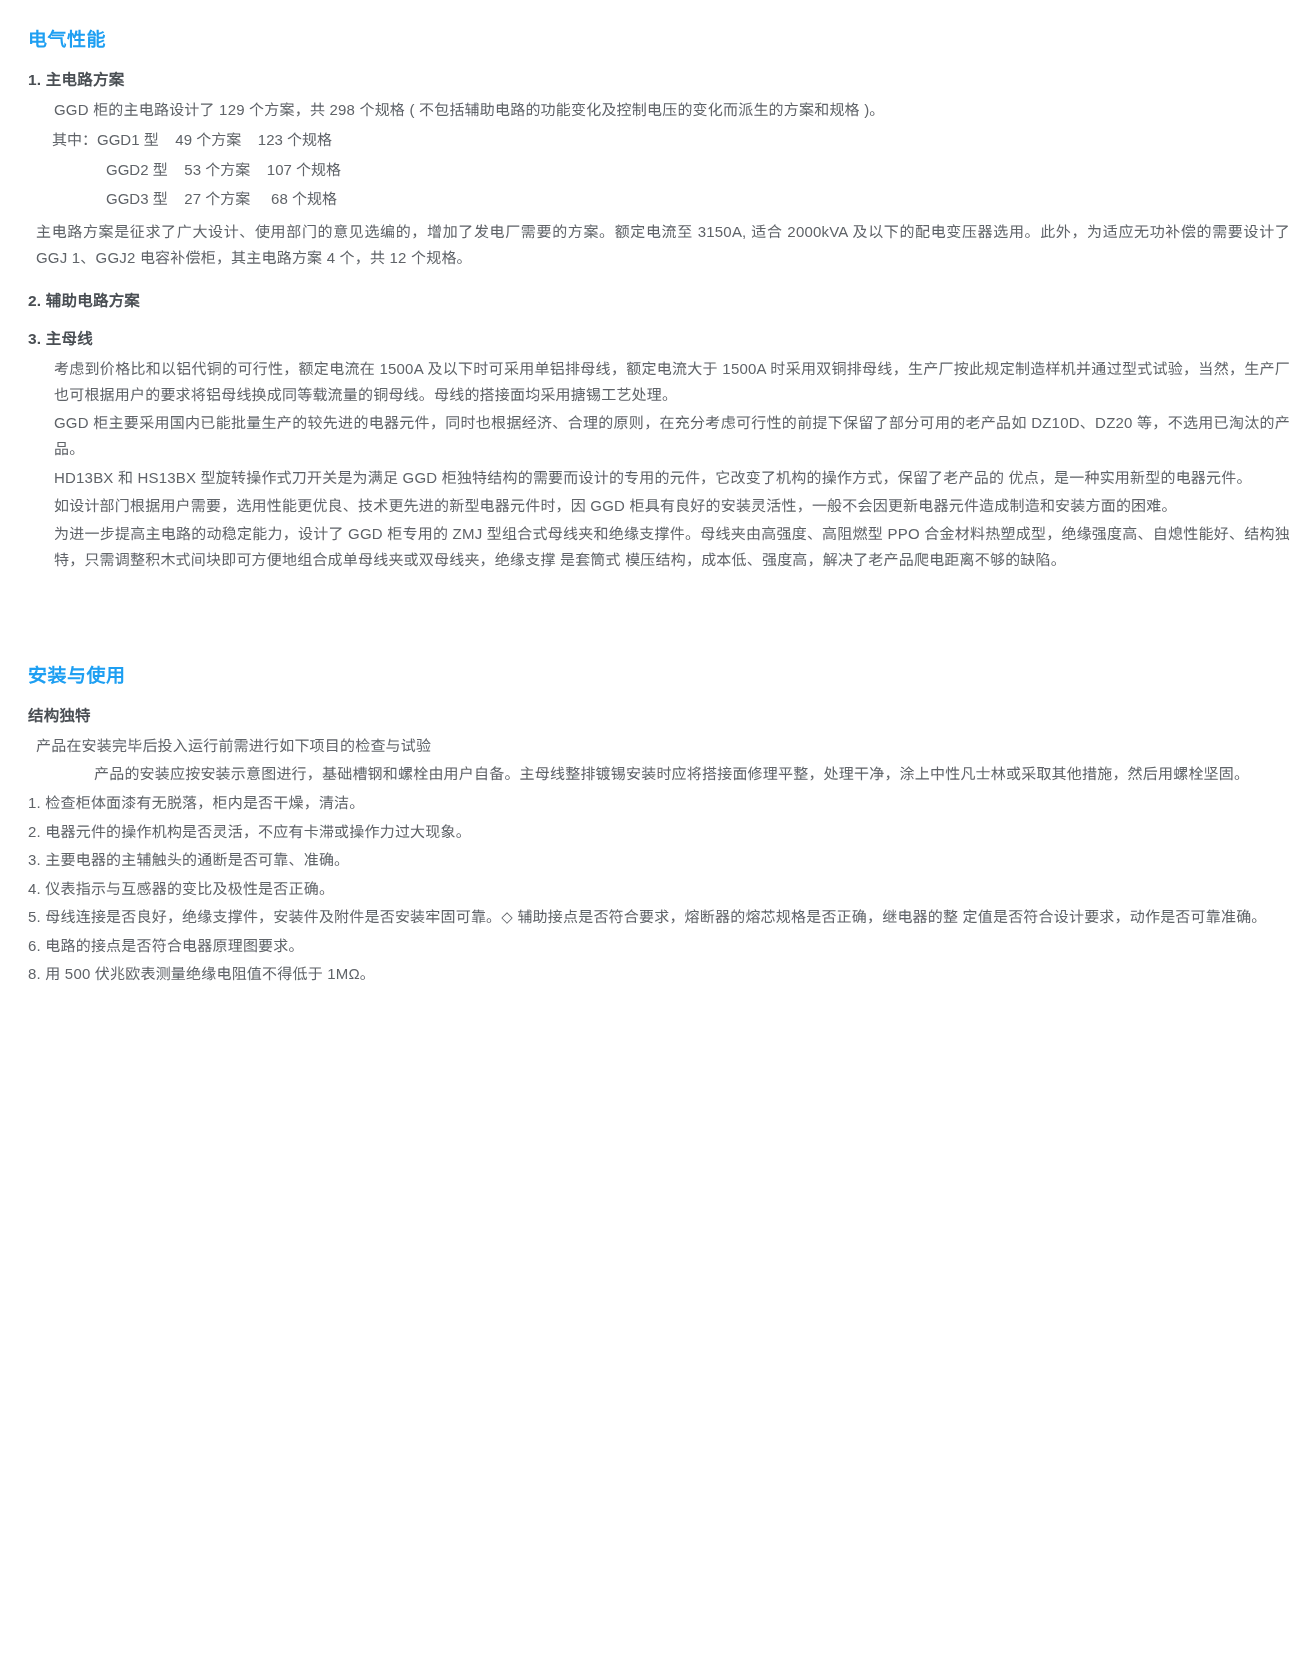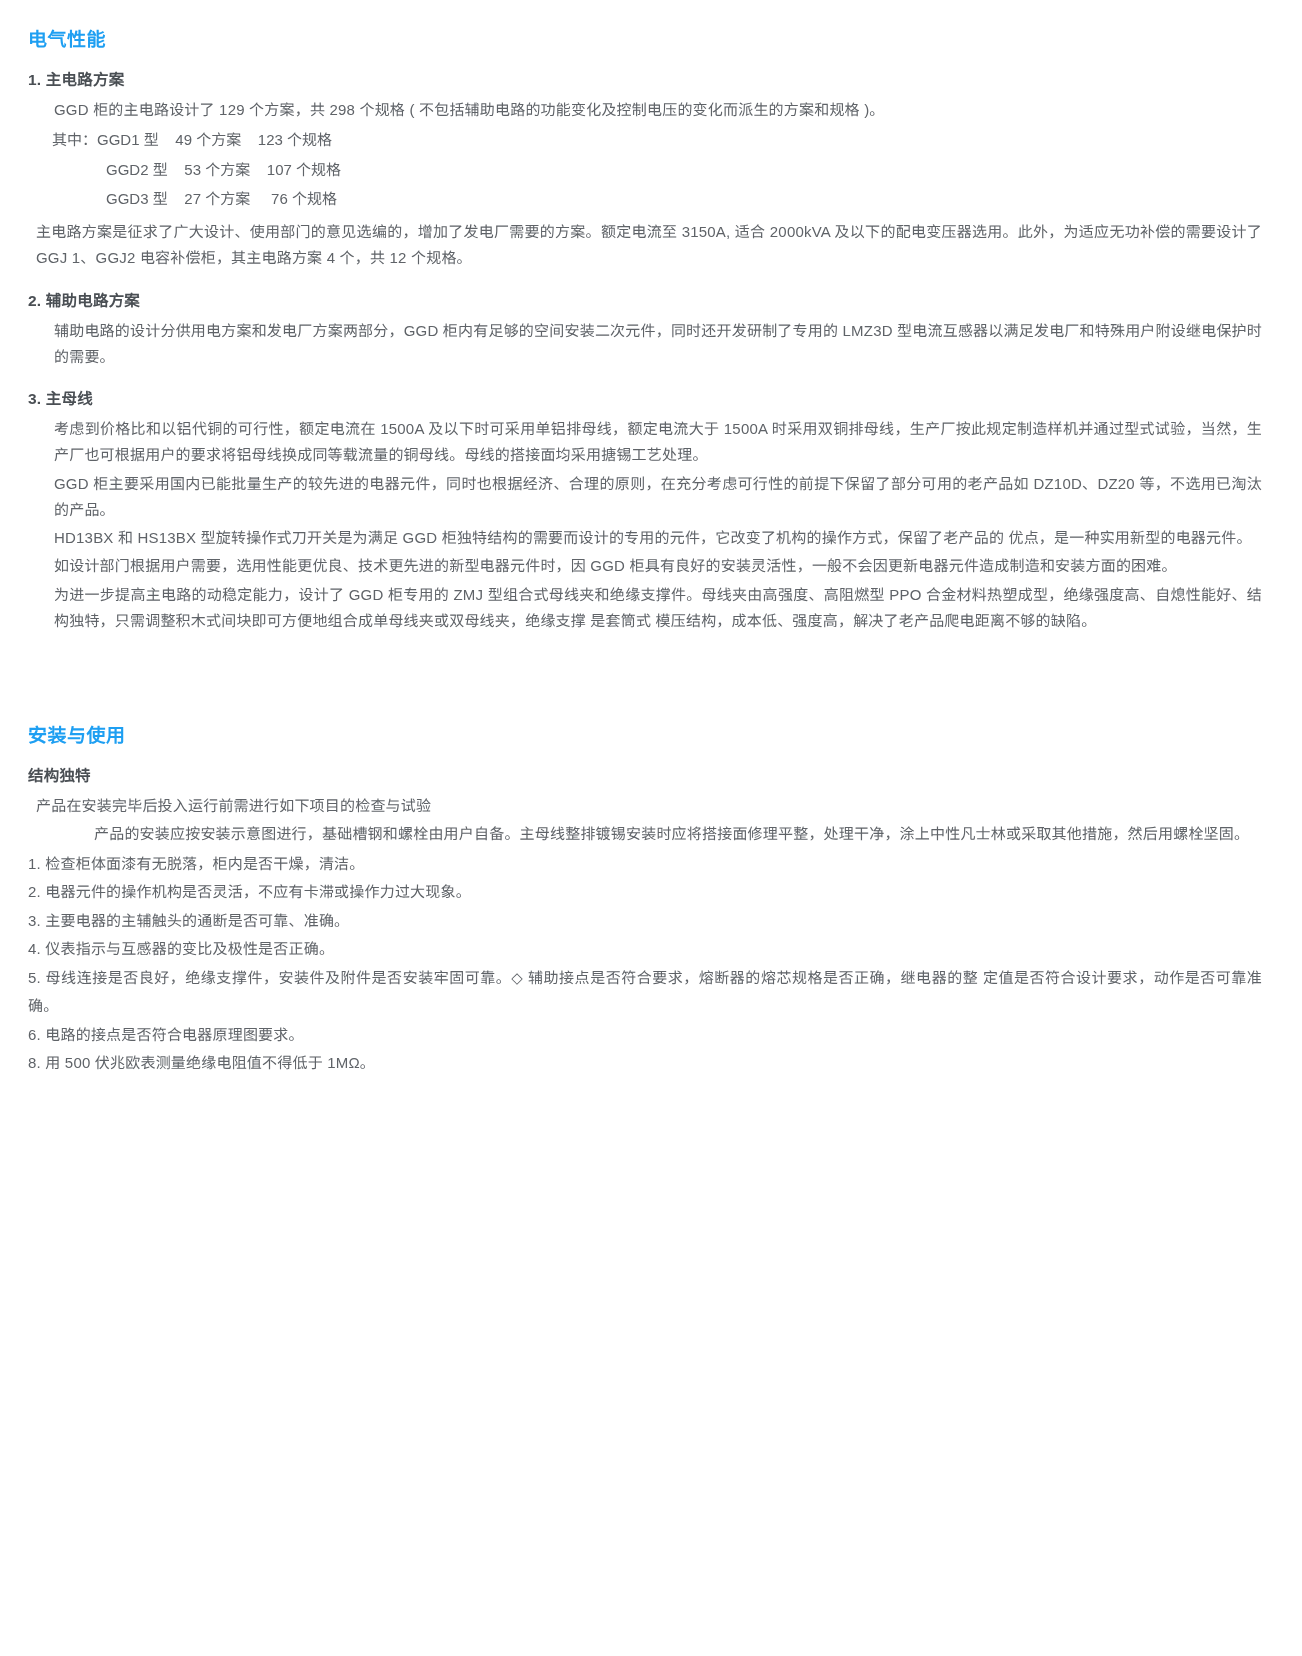--- a/index.html
+++ b/index.html
@@ -9,21 +9,21 @@
     background: #ffffff;
   }
   body {
     width: 1302px;
     min-height: 1656px;
     font-family: "Liberation Sans", "DejaVu Sans", sans-serif;
     color: #5b5f63;
     -webkit-font-smoothing: antialiased;
   }
   .page {
-    padding: 18px 40px 40px 28px;
+    padding: 18px 12px 40px 28px;
     box-sizing: border-box;
   }
   .section-title {
     color: #1e9ff2;
     font-size: 19px;
     font-weight: bold;
     letter-spacing: 0.5px;
     margin: 6px 0 16px 0;
   }
   .section-title.second {
@@ -83,28 +83,27 @@
 <div class="page">
 
   <h2 class="section-title">电气性能</h2>
 
   <div class="sub-title">1. 主电路方案</div>
 
   <p class="body indent">GGD 柜的主电路设计了 129 个方案，共 298 个规格 ( 不包括辅助电路的功能变化及控制电压的变化而派生的方案和规格 )。</p>
 
   <div class="spec-line head">其中：GGD1 型    49 个方案    123 个规格</div>
   <div class="spec-line sub">GGD2 型    53 个方案    107 个规格</div>
-  <div class="spec-line sub">GGD3 型    27 个方案     76 个规格</div>
+  <div class="spec-line sub">GGD3 型    27 个方案     68 个规格</div>
 
   <div class="gap-small"></div>
 
   <p class="body flush">主电路方案是征求了广大设计、使用部门的意见选编的，增加了发电厂需要的方案。额定电流至 3150A, 适合 2000kVA 及以下的配电变压器选用。此外，为适应无功补偿的需要设计了 GGJ 1、GGJ2 电容补偿柜，其主电路方案 4 个，共 12 个规格。</p>
 
   <div class="sub-title">2. 辅助电路方案</div>
-  <p class="body indent">辅助电路的设计分供用电方案和发电厂方案两部分，GGD 柜内有足够的空间安装二次元件，同时还开发研制了专用的 LMZ3D 型电流互感器以满足发电厂和特殊用户附设继电保护时的需要。</p>
 
   <div class="sub-title">3. 主母线</div>
   <p class="body indent">考虑到价格比和以铝代铜的可行性，额定电流在 1500A 及以下时可采用单铝排母线，额定电流大于 1500A 时采用双铜排母线，生产厂按此规定制造样机并通过型式试验，当然，生产厂也可根据用户的要求将铝母线换成同等载流量的铜母线。母线的搭接面均采用搪锡工艺处理。</p>
 
   <p class="body indent">GGD 柜主要采用国内已能批量生产的较先进的电器元件，同时也根据经济、合理的原则，在充分考虑可行性的前提下保留了部分可用的老产品如 DZ10D、DZ20 等，不选用已淘汰的产品。</p>
   <p class="body indent">HD13BX 和 HS13BX 型旋转操作式刀开关是为满足 GGD 柜独特结构的需要而设计的专用的元件，它改变了机构的操作方式，保留了老产品的 优点，是一种实用新型的电器元件。</p>
   <p class="body indent">如设计部门根据用户需要，选用性能更优良、技术更先进的新型电器元件时，因 GGD 柜具有良好的安装灵活性，一般不会因更新电器元件造成制造和安装方面的困难。</p>
   <p class="body indent">为进一步提高主电路的动稳定能力，设计了 GGD 柜专用的 ZMJ 型组合式母线夹和绝缘支撑件。母线夹由高强度、高阻燃型 PPO 合金材料热塑成型，绝缘强度高、自熄性能好、结构独特，只需调整积木式间块即可方便地组合成单母线夹或双母线夹，绝缘支撑 是套筒式 模压结构，成本低、强度高，解决了老产品爬电距离不够的缺陷。</p>
 
   <h2 class="section-title second">安装与使用</h2>

